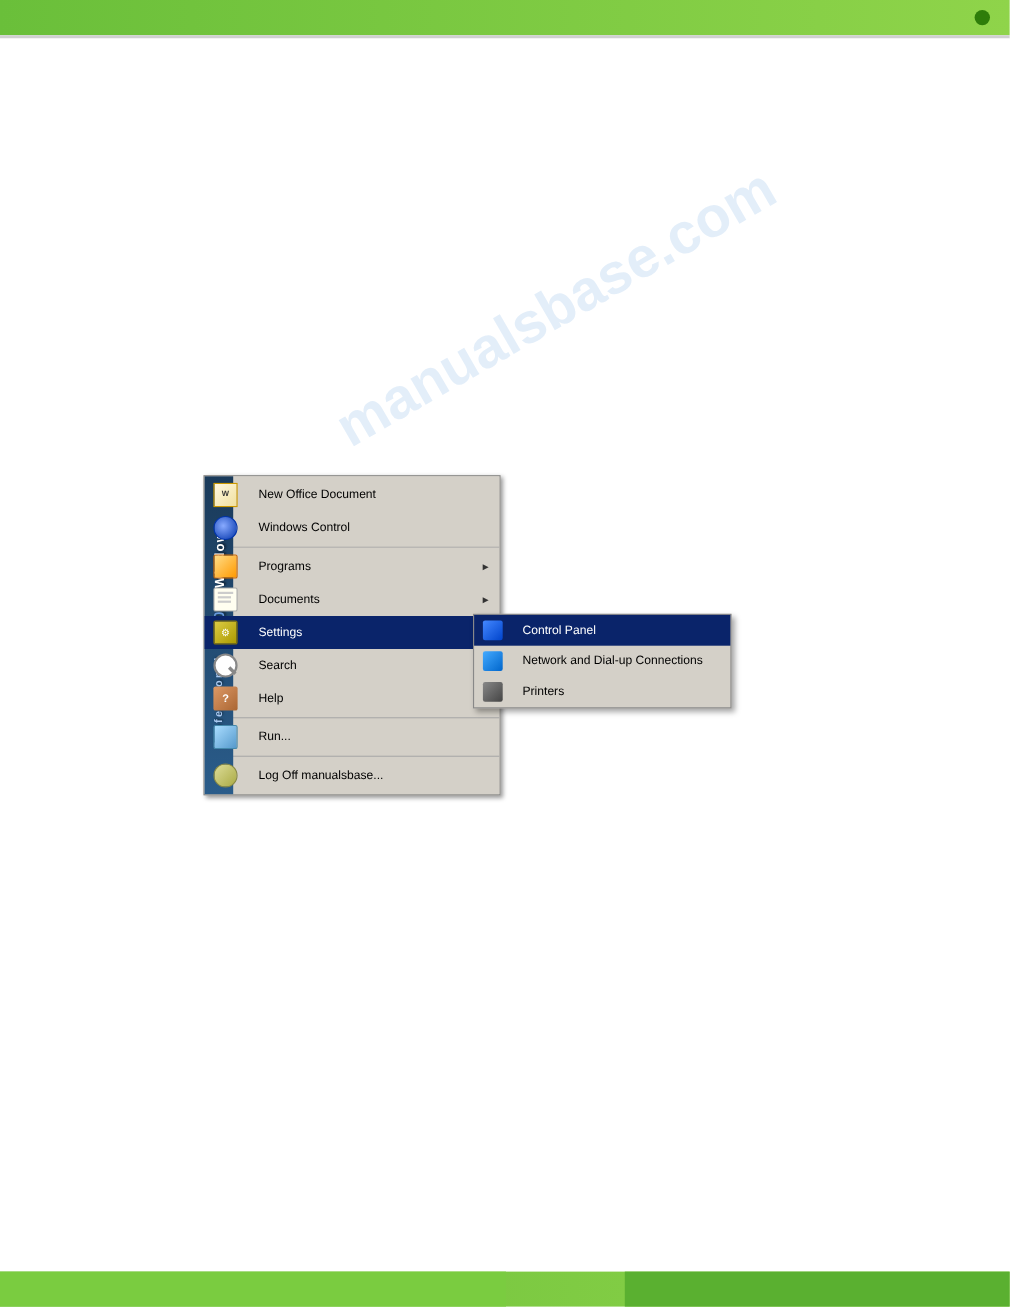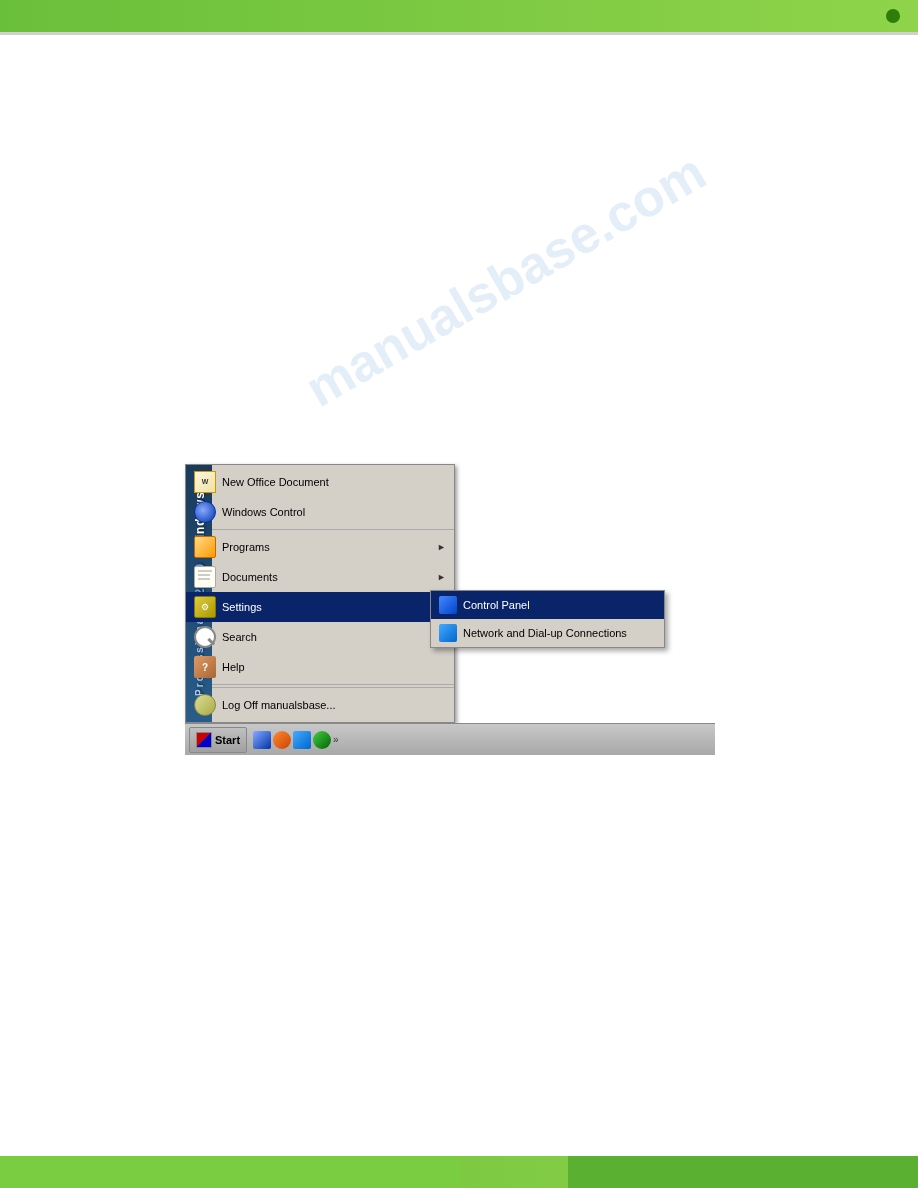--- a/index.html
+++ b/index.html
@@ -200,20 +200,21 @@
 
     .menu-item-icon {
       width: 22px;
       height: 22px;
       flex-shrink: 0;
     }
 
     .menu-item-label {
       flex: 1;
       font-size: 11px;
+      margin-left: 13px;
     }
 
     .menu-arrow {
       font-size: 9px;
       color: #333;
     }
 
     .menu-item.highlighted .menu-arrow {
       color: white;
     }
@@ -225,21 +226,21 @@
     }
 
     .submenu-item {
       display: flex;
       align-items: center;
       padding: 5px 8px;
       cursor: pointer;
       font-size: 11px;
       font-family: 'Tahoma', Arial, sans-serif;
       color: #000;
-      gap: 6px;
+      gap: 18px;
       min-height: 26px;
     }
 
     .submenu-item:hover, .submenu-item.selected {
       background: #0a246a;
       color: white;
     }
 
     .submenu-item.selected {
       background: #0a246a;
@@ -367,56 +368,51 @@
 
           <div class="submenu-float">
             <div class="submenu-item selected">
               <div class="submenu-icon cp-icon" style="background:linear-gradient(135deg,#4488ff,#0044cc);border-radius:2px;width:18px;height:18px;"></div>
               <span>Control Panel</span>
             </div>
             <div class="submenu-item">
               <div class="submenu-icon net-icon" style="background:linear-gradient(135deg,#44aaff,#0066cc);border-radius:2px;width:18px;height:18px;"></div>
               <span>Network and Dial-up Connections</span>
             </div>
+            <div class="submenu-item">
+              <div class="submenu-icon printer-icon" style="background:linear-gradient(135deg,#888,#444);border-radius:2px;width:18px;height:18px;"></div>
+              <span>Printers</span>
+            </div>
           </div>
         </div>
 
         <div class="menu-item">
           <div class="menu-item-icon" style="background:#fff;border-radius:50%;border:2px solid #888;width:22px;height:22px;position:relative;">
             <div style="position:absolute;bottom:0px;right:0px;width:8px;height:3px;background:#888;transform:rotate(45deg);transform-origin:right;"></div>
           </div>
           <span class="menu-item-label">Search</span>
         </div>
 
         <div class="menu-item">
           <div class="menu-item-icon" style="background:linear-gradient(135deg,#dd9966,#aa6633);border-radius:2px;width:22px;height:22px;display:flex;align-items:center;justify-content:center;color:#fff;font-size:10px;font-weight:bold;">?</div>
           <span class="menu-item-label">Help</span>
         </div>
 
         <div class="menu-divider"></div>
 
+        <div class="menu-item">
+          <div class="menu-item-icon" style="background:linear-gradient(135deg,#aaddff,#5599cc);border:1px solid #4488aa;width:22px;height:22px;border-radius:2px;"></div>
+          <span class="menu-item-label">Run...</span>
+        </div>
 
         <div class="menu-divider"></div>
 
         <div class="menu-item">
           <div class="menu-item-icon" style="background:linear-gradient(135deg,#dddd99,#aaaa44);border-radius:50%;border:1px solid #888844;width:22px;height:22px;"></div>
           <span class="menu-item-label">Log Off manualsbase...</span>
         </div>
 
       </div>
     </div>
 
-    <div class="taskbar">
-      <div class="start-button">
-        <div style="width:16px;height:16px;background:linear-gradient(135deg,#cc0000 0%,#cc0000 50%,#0000cc 50%);border:1px solid #888;"></div>
-        <span>Start</span>
-      </div>
-      <div class="taskbar-icons">
-        <div style="width:18px;height:18px;background:linear-gradient(135deg,#88aaff,#0033aa);border-radius:2px;"></div>
-        <div style="width:18px;height:18px;background:linear-gradient(135deg,#ff8833,#cc4400);border-radius:50%;"></div>
-        <div style="width:18px;height:18px;background:linear-gradient(135deg,#44aaff,#0066cc);border-radius:2px;"></div>
-        <div style="width:18px;height:18px;background:linear-gradient(135deg,#44cc44,#006600);border-radius:50%;"></div>
-      </div>
-      <span class="taskbar-more">»</span>
-    </div>
 
   </div>
 </div>
 
 </body></html>

